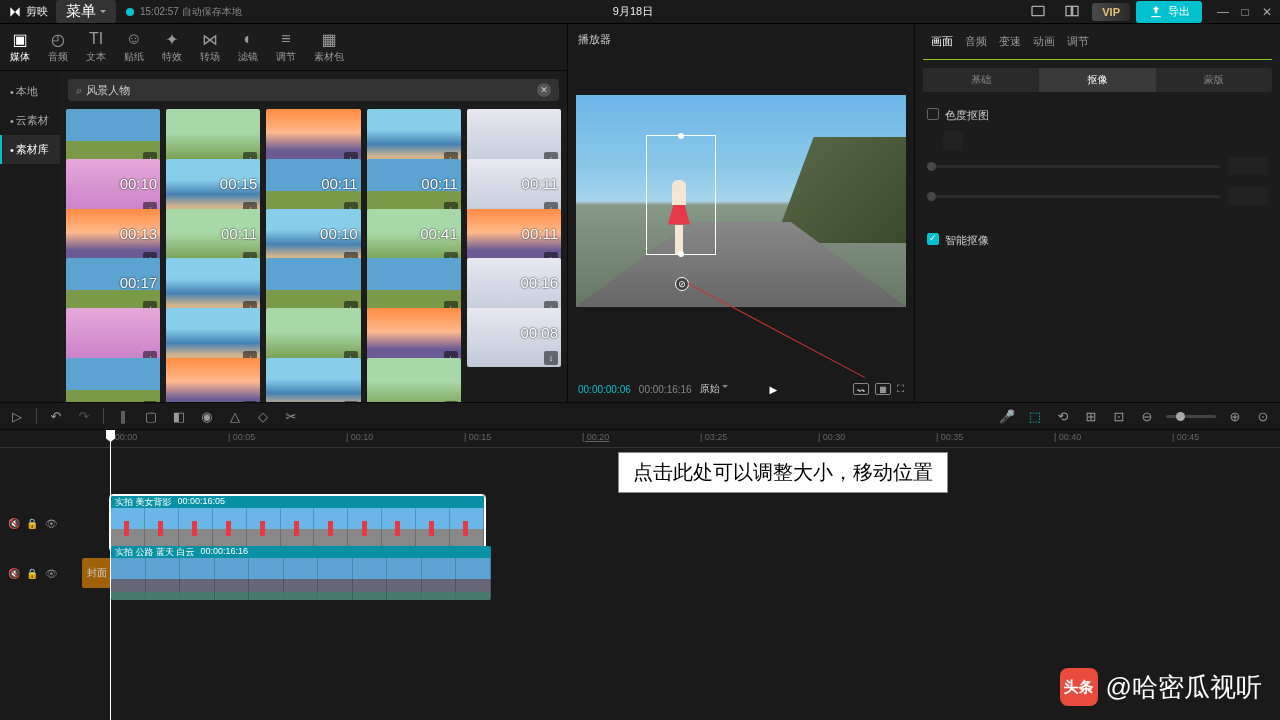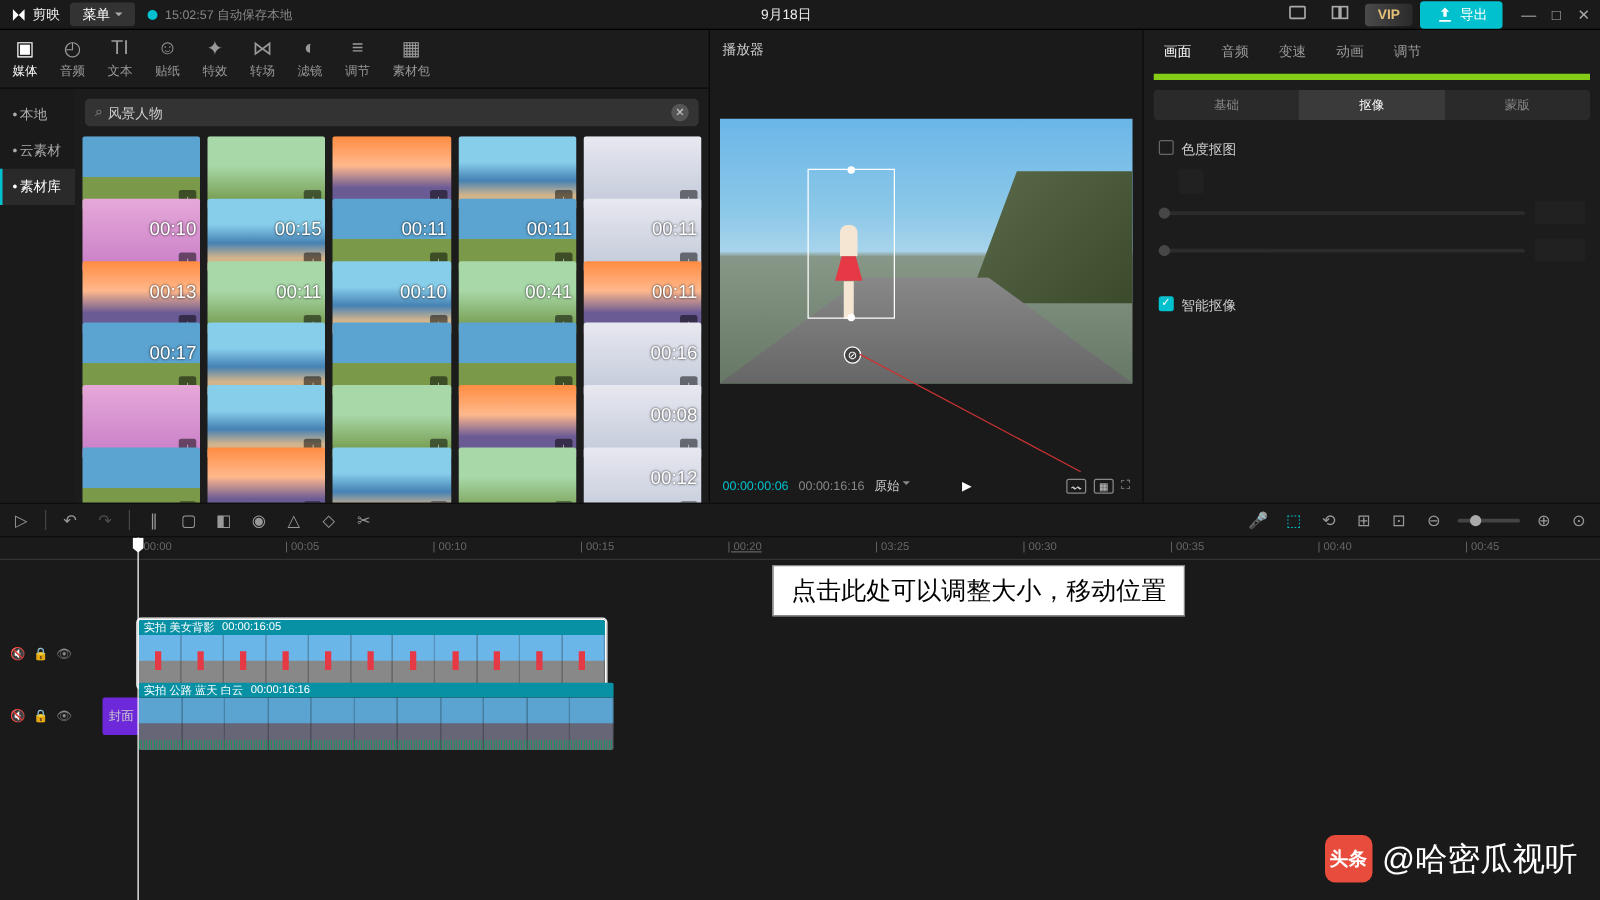--- a/index.html
+++ b/index.html
@@ -1,20 +1,20 @@
 <!DOCTYPE html>
 <html><head>
 <meta charset="utf-8">
 <style>
 *{margin:0;padding:0;box-sizing:border-box;font-family:"Microsoft YaHei",sans-serif;-webkit-user-select:none}
 body{background:#1a1a1a;color:#ccc;font-size:11px;width:1280px;height:720px;overflow:hidden;position:relative}
 .titlebar{height:24px;background:#1a1a1a;display:flex;align-items:center;padding:0 8px;border-bottom:1px solid #000}
 .logo{width:14px;height:14px;display:inline-flex;align-items:center;justify-content:center;margin-right:4px}
 .app-name{font-size:11px;color:#eee;margin-right:8px}
-.menu-btn{background:#333;padding:2px 10px;border-radius:3px;font-size:11px;color:#fff;display:flex;align-items:center;gap:4px}
+.menu-btn{background:#333;padding:2px 10px;border-radius:3px;font-size:15px;color:#fff;display:flex;align-items:center;gap:4px}
 .menu-btn:after{content:"";border:3px solid transparent;border-top-color:#aaa;margin-top:3px}
 .status-dot{width:8px;height:8px;background:#00c1cd;border-radius:50%;margin-left:10px}
 .status-text{font-size:10px;color:#888;margin-left:6px}
 .title-center{flex:1;text-align:center;font-size:11px;color:#eee}
 .title-right{display:flex;align-items:center;gap:6px}
 .ti-btn{padding:2px 6px;border-radius:3px;font-size:10px}
 .vip{background:linear-gradient(90deg,#4a4a4a,#2a2a2a);color:#e6c077;padding:3px 10px;border-radius:3px;font-weight:bold}
 .export{background:#00c1cd;color:#fff;padding:3px 12px;border-radius:3px;display:flex;align-items:center;gap:4px}
 .win-ctrl{display:flex;gap:12px;margin-left:10px}
 .win-ctrl span{width:10px;height:10px;display:flex;align-items:center;justify-content:center;color:#aaa;font-size:12px}
@@ -61,21 +61,21 @@
 .callout-line{position:absolute;left:112px;top:188px;width:200px;height:1px;background:#cc3333;transform-origin:left;transform:rotate(28deg)}
 .preview-ctrl{display:flex;align-items:center;padding:6px 10px;font-size:10px;gap:8px}
 .tc{color:#00c1cd}
 .tc2{color:#888}
 .ratio{color:#ccc;display:flex;align-items:flex-start;gap:2px}
 .ratio:after{content:"";border:3px solid transparent;border-top-color:#888;margin-top:3px}
 .play-btn{margin:0 auto;color:#fff}
 .pv-right{display:flex;gap:6px;margin-left:auto}
 .pv-ico{width:16px;height:12px;border:1px solid #888;border-radius:2px;font-size:8px;display:flex;align-items:center;justify-content:center}
 .right-panel{flex:1;background:#1c1c1c;padding:8px}
-.rp-tabs{display:flex;gap:16px;padding:0 4px 8px;font-size:11px;border-bottom:5px solid #84cc16}
+.rp-tabs{display:flex;gap:4px;padding:0 4px 8px;font-size:11px;border-bottom:1px solid #84cc16}
 .rp-tab{color:#999;padding:2px 4px}
 .rp-tab.active{color:#fff}
 .rp-sub{display:flex;margin:8px 0;background:#2a2a2a;border-radius:3px;overflow:hidden}
 .rp-sub-i{flex:1;text-align:center;padding:5px;font-size:10px;color:#888}
 .rp-sub-i.active{background:#3a3a3a;color:#fff}
 .rp-row{display:flex;align-items:flex-start;padding:8px 4px;font-size:11px;color:#ccc;gap:6px}
 .chk{width:12px;height:12px;border:1px solid #666;border-radius:2px;display:inline-block}
 .chk.on{background:#00c1cd;border-color:#00c1cd;position:relative}
 .chk.on:after{content:"✓";position:absolute;color:#fff;font-size:9px;left:1px;top:-1px}
 .slider-row{display:flex;align-items:center;padding:6px 4px;gap:8px;opacity:.4}
@@ -90,21 +90,21 @@
 .tb-chain{color:#00c1cd}
 .timeline{flex:1;background:#1a1a1a;position:relative;height:290px}
 .ruler{height:18px;display:flex;position:relative;padding-left:110px;border-bottom:1px solid #333}
 .ruler-m{position:absolute;font-size:9px;color:#666;top:2px}
 .playhead{position:absolute;left:110px;top:0;bottom:0;width:1px;background:#fff;z-index:5}
 .playhead:before{content:"";position:absolute;top:0;left:-4px;width:9px;height:12px;background:#fff;clip-path:polygon(0 0,100% 0,100% 70%,50% 100%,0 70%)}
 .tracks{position:relative;padding-top:50px}
 .track{display:flex;align-items:center;height:50px;position:relative}
 .track-head{width:74px;display:flex;align-items:center;gap:6px;padding-left:8px;color:#888;font-size:10px}
 .track-head-2{width:74px;padding-left:8px}
-.cover-btn{width:30px;background:#6d28d9;text-align:center;font-size:10px;padding:8px 2px;margin-right:6px;border-radius:2px}
+.cover-btn{width:30px;background:#a16207;text-align:center;font-size:10px;padding:8px 2px;margin-right:6px;border-radius:2px}
 .clip{position:absolute;left:110px;height:56px;border-radius:3px;overflow:hidden;border:1px solid transparent}
 .clip.sel{border-color:#fff;outline:1px solid #fff}
 .clip-label{position:absolute;top:0;left:0;right:0;height:12px;background:#0891a5;font-size:9px;color:#fff;padding:0 4px;display:flex;gap:6px;z-index:2}
 .clip-body{position:absolute;top:12px;left:0;right:0;bottom:0;display:flex}
 .clip-frame{flex:1;border-right:1px solid rgba(0,0,0,.2)}
 .clip-a .clip-frame{background:linear-gradient(#6bb6e8 50%,#888 50%);position:relative}
 .clip-a .clip-frame:after{content:"";position:absolute;left:40%;top:30%;width:5px;height:15px;background:#e63946}
 .clip-b .clip-frame{background:linear-gradient(#5ba3d0 50%,#667 50%)}
 .clip-a{width:375px}
 .clip-b{width:382px}
@@ -300,24 +300,20 @@
             </div>
             <div class="thumb sunset">
               <span class="dl">↓</span>
             </div>
             <div class="thumb beach">
               <span class="dl">↓</span>
             </div>
             <div class="thumb field">
               <span class="dl">↓</span>
             </div>
-            <div class="thumb snow">
-              <span class="dur">00:12</span>
-              <span class="dl">↓</span>
-            </div>
           </div>
       </div>
     </div>
   </div>
 
   <div class="center-panel">
     <div class="preview-head">播放器</div>
     <div class="preview-wrap">
       <div class="preview">
         <div class="mountain"></div>

